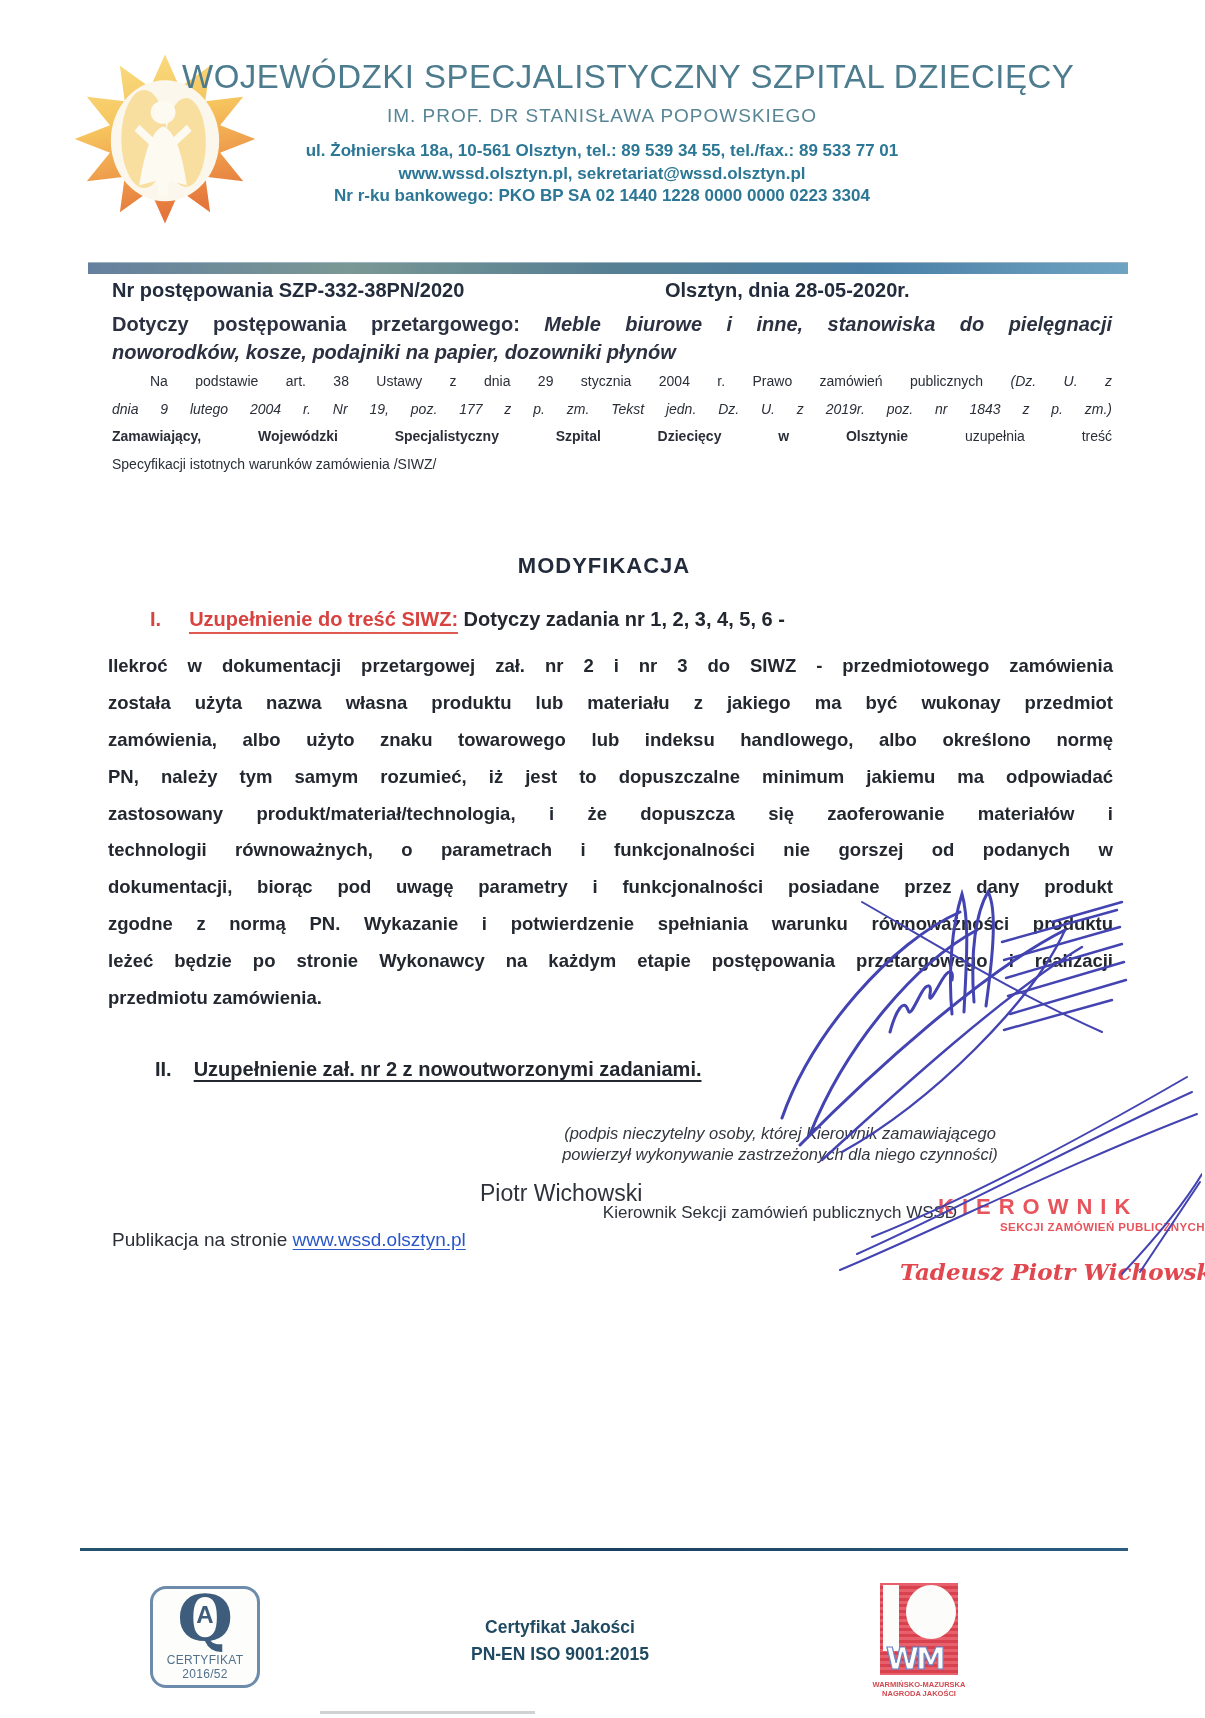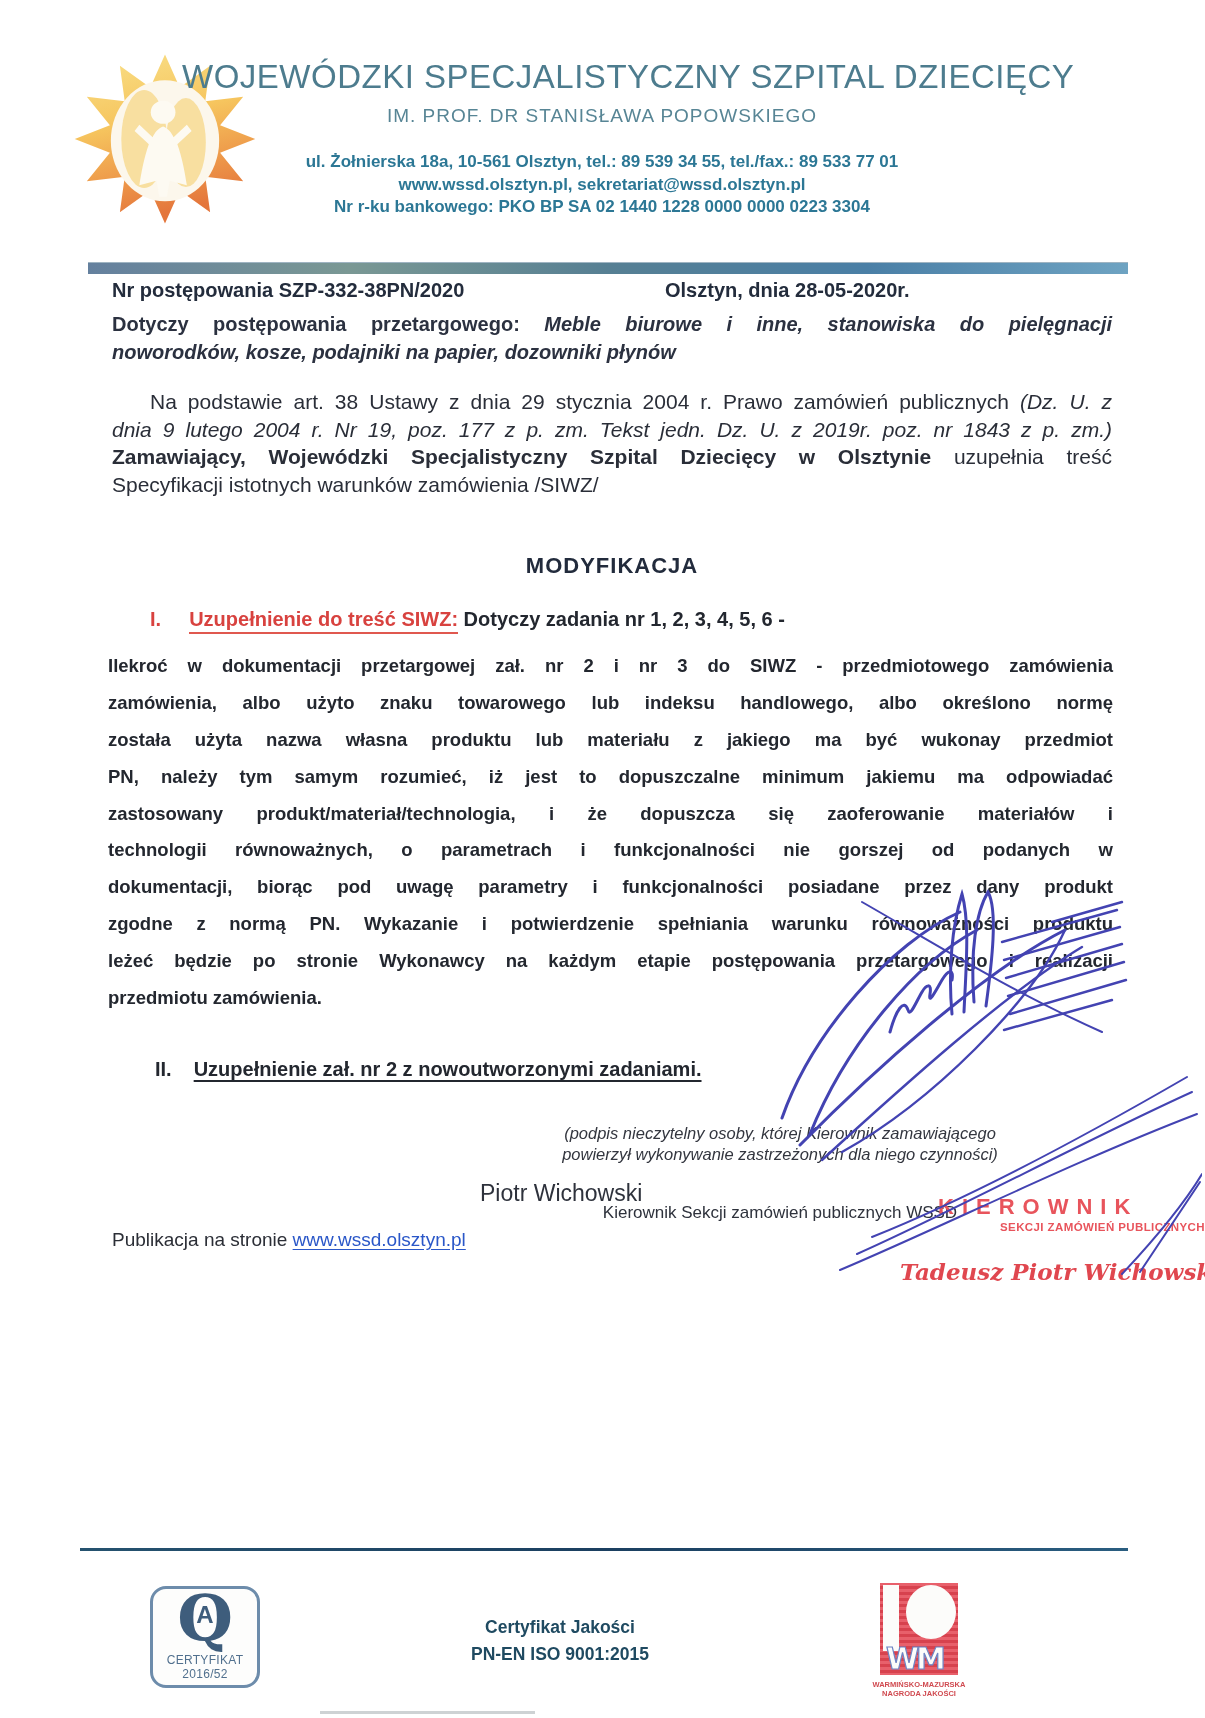--- a/index.html
+++ b/index.html
@@ -4,41 +4,41 @@
 <style>
   html,body{margin:0;padding:0;background:#888;}
   .page{position:relative;width:1205px;height:1718px;background:#ffffff;
         font-family:"Liberation Sans",sans-serif;color:#23262e;overflow:hidden;margin:0 auto;}
   .abs{position:absolute;}
 
   
   .hd-text{left:182px;top:58px;width:840px;text-align:center;color:#4d7c8e;}
   .hd-title{font-size:33px;letter-spacing:.5px;white-space:nowrap;font-weight:400;}
   .hd-sub{font-size:19px;margin-top:9px;letter-spacing:1px;color:#578595;}
-  .hd-addr{margin-top:24px;font-weight:bold;font-size:17px;line-height:22.5px;color:#2c7795;}
+  .hd-addr{margin-top:13px;font-weight:bold;font-size:17px;line-height:22.5px;color:#2c7795;}
   .rule-top{left:88px;top:262px;width:1040px;height:11px;
             background:linear-gradient(90deg,#64809e,#7a9894,#567f93,#4a7fa6,#6ea3c2);
             border-top:1px solid #9fb4c2;}
   
   .ref{top:279px;font-weight:bold;font-size:20px;color:#232c3c;text-align:center;}
   .ref-left{left:112px;}
   .ref-right{left:665px;}
   
   .subject{left:112px;top:310px;width:1000px;font-size:20px;font-weight:bold;
            line-height:28px;color:#2b3140;}
   .subject .l1{text-align:justify;text-align-last:justify;}
   .it{font-style:italic;}
   
-  .intro{left:112px;top:388px;width:1000px;font-size:21px;line-height:27.5px;color:#2a2e38;}
+  .intro{left:112px;top:368px;width:1000px;font-size:14px;line-height:27.5px;color:#2a2e38;}
   .intro .ln{text-align:justify;text-align-last:justify;}
   .intro .ln.first{text-indent:38px;}
   .intro .ln.last{text-align-last:left;}
   .b{font-weight:bold;}
   
-  .mod-head{left:112px;top:553px;width:1000px;text-align:center;font-weight:bold;
+  .mod-head{left:104px;top:553px;width:1000px;text-align:center;font-weight:bold;
             font-size:22px;letter-spacing:1px;color:#222b3c;}
   .item1{left:150px;top:608px;font-size:20px;font-weight:bold;}
   .item1 .num{color:#d8423f;margin-right:28px;}
   .item1 .red{color:#d8423f;border-bottom:2px solid #e0584f;padding-bottom:2px;}
   .item1 .rest{color:#23272f;}
   .bp{left:108px;top:655px;width:1005px;font-size:18.5px;font-weight:bold;color:#23272f;}
   .bp .bl{height:36.9px;text-align:justify;text-align-last:justify;}
   .bp .bl.last{text-align-last:left;}
   .item2{left:155px;top:1058px;font-size:20px;font-weight:bold;color:#23272f;}
   .item2 .num{margin-right:22px;}
@@ -129,22 +129,22 @@
   </div>
 
   <div class="abs mod-head">MODYFIKACJA</div>
 
   <div class="abs item1">
     <span class="num">I.</span><span class="red">Uzupełnienie do  treść SIWZ:</span><span class="rest"> Dotyczy zadania nr 1, 2, 3, 4, 5, 6  -</span>
   </div>
 
   <div class="abs bp">
     <div class="bl">Ilekroć w dokumentacji przetargowej zał. nr 2 i nr 3 do SIWZ - przedmiotowego zamówienia</div>
+    <div class="bl">została użyta nazwa własna produktu lub materiału z jakiego ma być wukonay przedmiot</div>
     <div class="bl">zamówienia, albo użyto znaku towarowego lub indeksu handlowego, albo określono normę</div>
-    <div class="bl">została użyta nazwa własna produktu lub materiału z jakiego ma być wukonay przedmiot</div>
     <div class="bl">PN,  należy tym samym rozumieć, iż jest to dopuszczalne minimum jakiemu ma odpowiadać</div>
     <div class="bl">zastosowany produkt/materiał/technologia, i że dopuszcza się zaoferowanie materiałów i</div>
     <div class="bl">technologii równoważnych, o parametrach i funkcjonalności nie gorszej od podanych w</div>
     <div class="bl">dokumentacji, biorąc pod uwagę parametry i funkcjonalności posiadane przez dany produkt</div>
     <div class="bl">zgodne z normą PN. Wykazanie i potwierdzenie spełniania warunku równoważności produktu</div>
     <div class="bl">leżeć będzie po stronie Wykonawcy na każdym etapie postępowania przetargowego i realizacji</div>
     <div class="bl last">przedmiotu zamówienia.</div>
   </div>
 
   <div class="abs item2">

